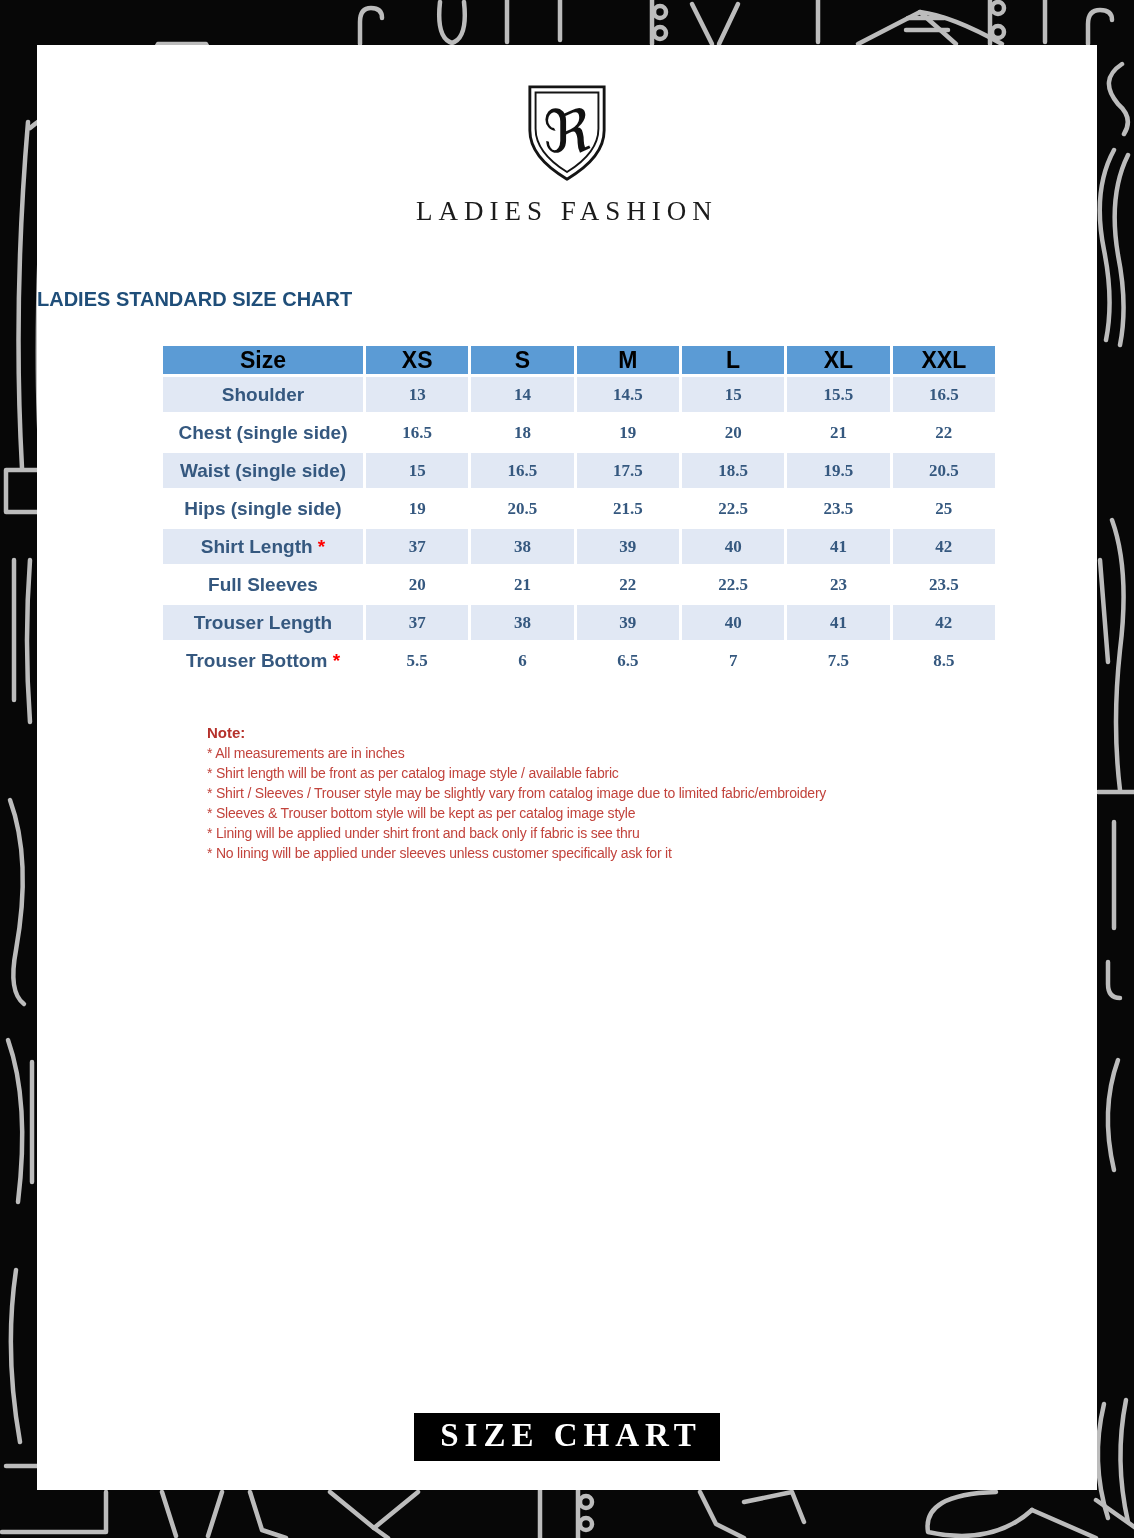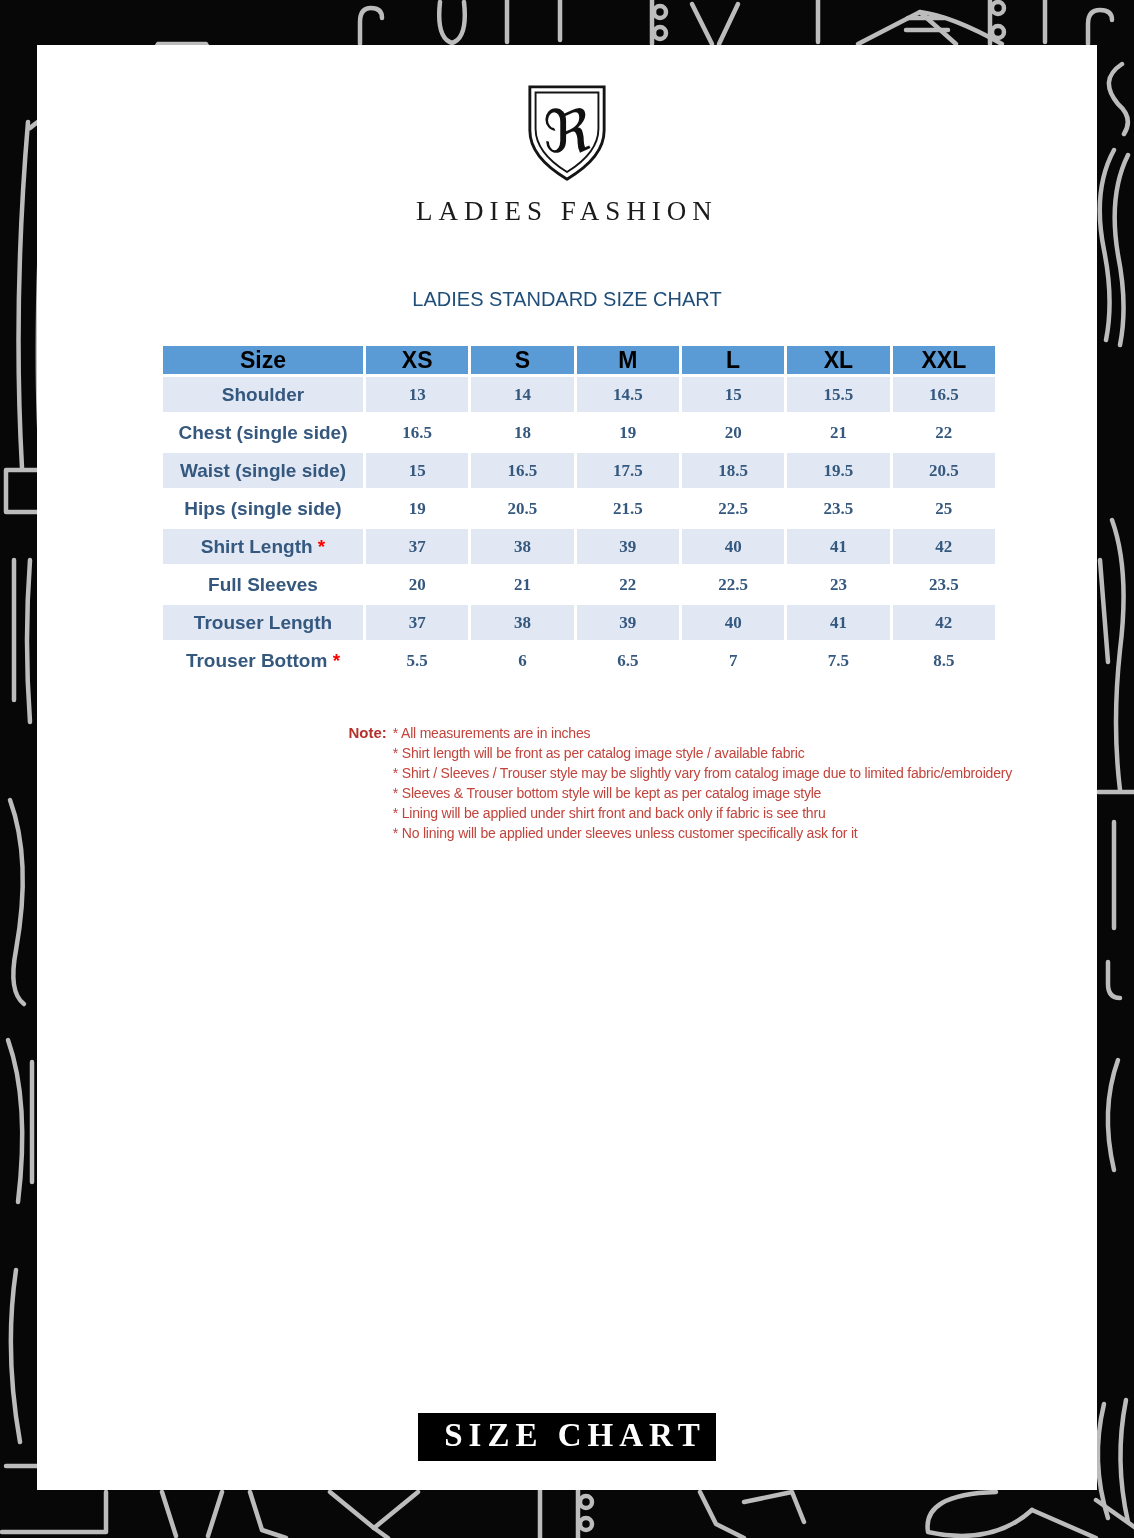--- a/index.html
+++ b/index.html
@@ -31,22 +31,22 @@
   .logo-wrap{position:absolute;left:0;top:38px;width:100%;text-align:center;}
   .shield{display:block;margin:0 auto;}
   .brand-name{
     margin-top:13px;
     font-family:"Liberation Serif", serif;
     font-size:27px;letter-spacing:6px;color:var(--brand-ink);
     font-weight:400;
   }
   
   .chart-title{
-    position:absolute;left:0;top:243px;width:100%;text-align:center;
-    font-size:20px;font-weight:normal;color:var(--title-text);letter-spacing:0px;
+    position:absolute;left:0;top:243px;width:100%;
+    font-size:20px;font-weight:bold;color:var(--title-text);letter-spacing:0px;
   }
   
   .table-wrap{position:absolute;left:123px;top:298px;width:838px;}
   table.size-table{
     border-collapse:separate;border-spacing:3px;width:100%;
     table-layout:fixed;
   }
   table.size-table th, table.size-table td{
     text-align:center;vertical-align:middle;border:none;
   }
@@ -61,41 +61,41 @@
   }
   tbody td{
     font-size:17px;font-weight:bold;color:var(--cell-text);height:35px;
     background:transparent;
     font-family:Liberation Serif, serif;
   }
   tbody tr.band th, tbody tr.band td{background:var(--band-bg);}
   .ast{color:var(--asterisk);font-weight:bold;}
   
   .notes{
-    position:absolute;left:185px;top:678px;width:790px;
-    display:flex;flex-direction:row;align-items:flex-start;
+    position:absolute;left:170px;top:678px;width:790px;
+    display:flex;flex-direction:column;align-items:flex-start;
     color:var(--note-text);
     justify-content:flex-end;
   }
   .notes .note-label{
     font-weight:bold;font-size:15px;line-height:20px;color:#B5312B;
     white-space:nowrap;margin-right:6px;
   }
   .notes ul{list-style:none;}
   .notes li{
     font-size:14px;line-height:20px;letter-spacing:-0.2px;white-space:nowrap;
   }
   
   .footer-banner{
     position:absolute;left:0;top:1368px;width:100%;text-align:center;
   }
   .footer-banner .banner-box{
     display:inline-block;background:#000000;color:#ffffff;
     font-family:"Liberation Serif", serif;font-weight:bold;
-    font-size:33px;letter-spacing:6px;padding:4px 10px 7px 26px;
+    font-size:33px;letter-spacing:6px;padding:4px 18px 7px 26px;
   }
 </style>
 </head>
 <body>
 
 <svg class="frame-svg" viewBox="0 0 1134 1538" xmlns="http://www.w3.org/2000/svg">
   <rect x="0" y="0" width="1134" height="1538" fill="#070707"></rect>
   <g fill="none" stroke="#cccccc" stroke-width="4.5" stroke-linecap="round" stroke-linejoin="round" opacity="0.92">
 
     <path d="M148,62 L158,44 H206 L216,62"></path>

